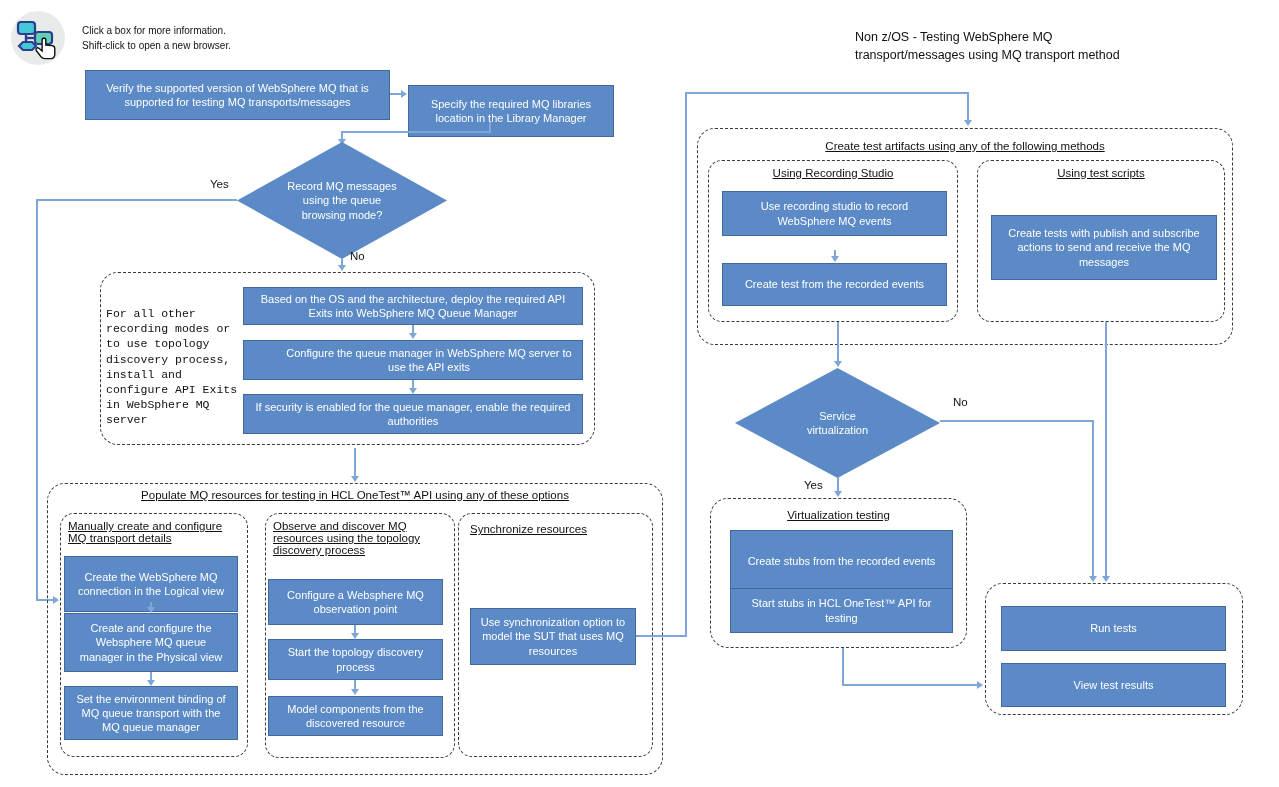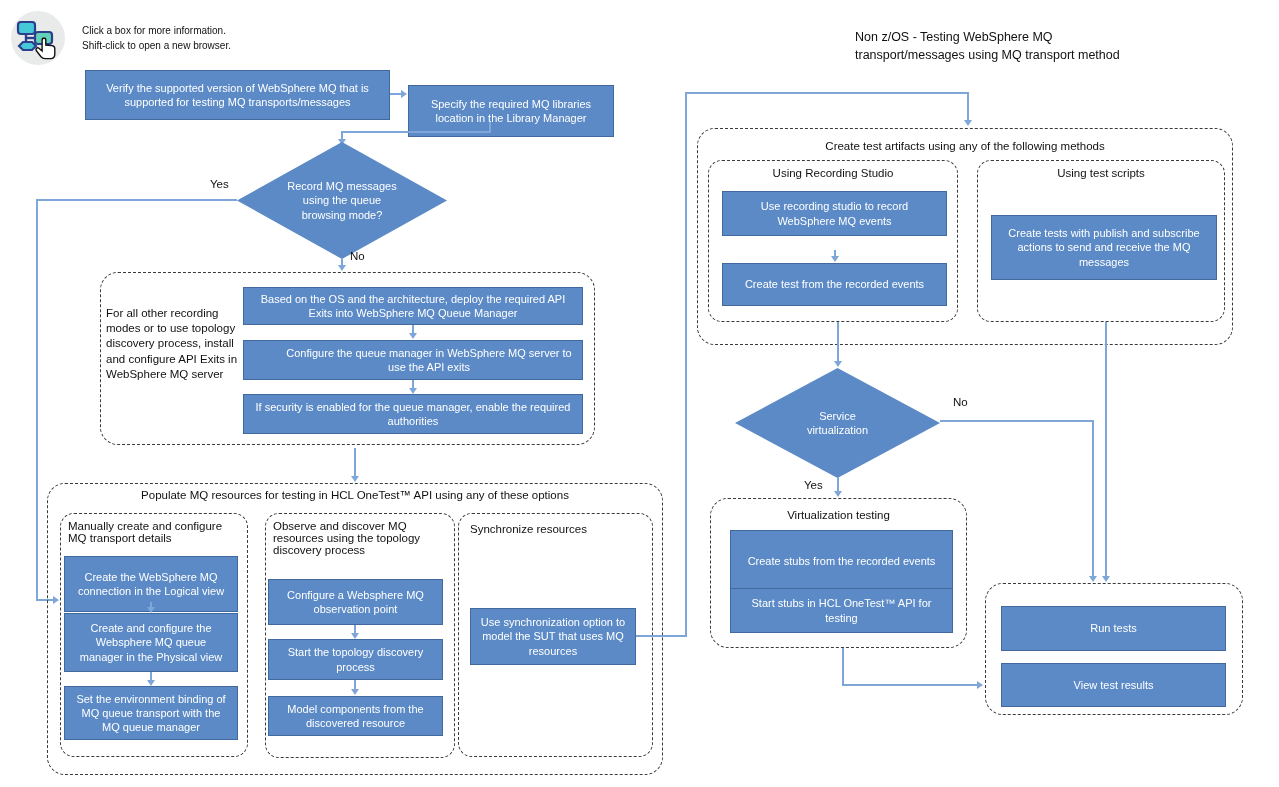--- a/index.html
+++ b/index.html
@@ -2,21 +2,21 @@
 <html><head>
 <meta charset="utf-8">
 <style>
   html,body{margin:0;padding:0;background:#fff;}
   #canvas{position:relative;width:1279px;height:787px;background:#fff;overflow:hidden;
           font-family:"Liberation Sans",sans-serif;color:#1a1a1a;}
   .box{position:absolute;background:#5b8ac6;border:1px solid #41699e;color:#fff;
        display:flex;align-items:center;justify-content:center;text-align:center;
        font-size:11px;line-height:1.28;padding:2px 8px;box-sizing:border-box;}
   .grp{position:absolute;border:1.6px dashed #3a3a3a;border-radius:18px;box-sizing:border-box;background:transparent;}
-  .grp-title{position:absolute;font-size:11.5px;color:#111;}
+  .grp-title{position:absolute;font-size:11.5px;color:#111;text-decoration:underline;}
   .tc{text-align:center;}
   .lbl{position:absolute;font-size:11.5px;color:#111;}
   .note{position:absolute;font-size:11.5px;line-height:1.32;color:#111;}
   .diamond{position:absolute;background:#5b8ac6;color:#fff;
            clip-path:polygon(50% 0,100% 50%,50% 100%,0 50%);
            display:flex;align-items:center;justify-content:center;text-align:center;font-size:11px;line-height:1.3;}
   .hl,.vl{position:absolute;background:#7ea6d8;}
   .hl{height:2px;}.vl{width:2px;}
   .ad{position:absolute;width:0;height:0;border-left:4px solid transparent;
       border-right:4px solid transparent;border-top:6px solid #7ea6d8;}
@@ -75,21 +75,21 @@
 
   <div class="hl" style="left:37px;top:199px;width:200px;"></div>
   <div class="vl" style="left:36px;top:199px;height:402px;"></div>
   <div class="hl" style="left:37px;top:599px;width:16px;"></div>
   <div class="ar" style="left:53px;top:596px;"></div>
 
   <div class="vl" style="left:341px;top:258px;height:8px;"></div>
   <div class="ad" style="left:338px;top:265px;"></div>
 
   <div class="grp" style="left:100px;top:272px;width:495px;height:173px;"></div>
-  <div class="note" style="left:106px;top:306px;width:140px;">For all other recording modes or to use topology discovery process, install and configure API Exits in WebSphere MQ server</div>
+  <div class="note" style="left:106px;top:306px;width:140px;font-family:Liberation Mono, monospace;">For all other recording modes or to use topology discovery process, install and configure API Exits in WebSphere MQ server</div>
   <div class="box" style="left:243px;top:287px;width:340px;height:38px;">Based on the OS and the architecture, deploy the required API Exits into WebSphere MQ Queue Manager</div>
   <div class="box" style="left:243px;top:340px;width:340px;height:40px;padding-left:40px;">Configure the queue manager in WebSphere MQ server to use the API exits</div>
   <div class="box" style="left:243px;top:394px;width:340px;height:40px;">If security is enabled for the queue manager, enable the required authorities</div>
   <div class="vl" style="left:412px;top:325px;height:8px;"></div>
   <div class="ad" style="left:409px;top:333px;"></div>
   <div class="vl" style="left:412px;top:380px;height:9px;"></div>
   <div class="ad" style="left:409px;top:388px;"></div>
 
   <div class="vl" style="left:354px;top:448px;height:28px;"></div>
   <div class="ad" style="left:351px;top:476px;"></div>

